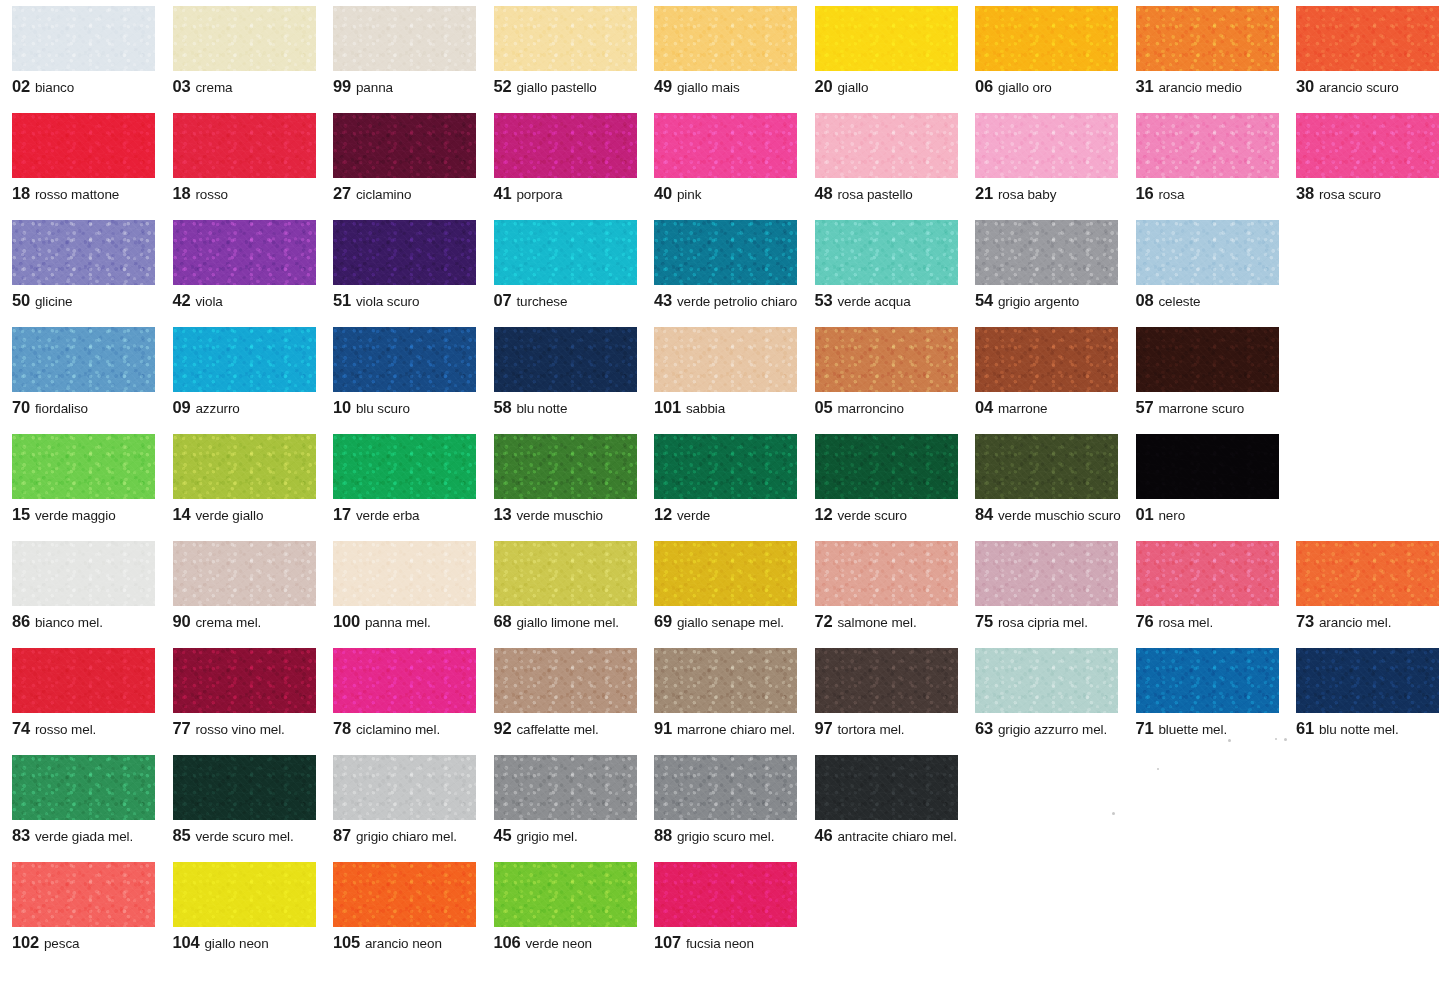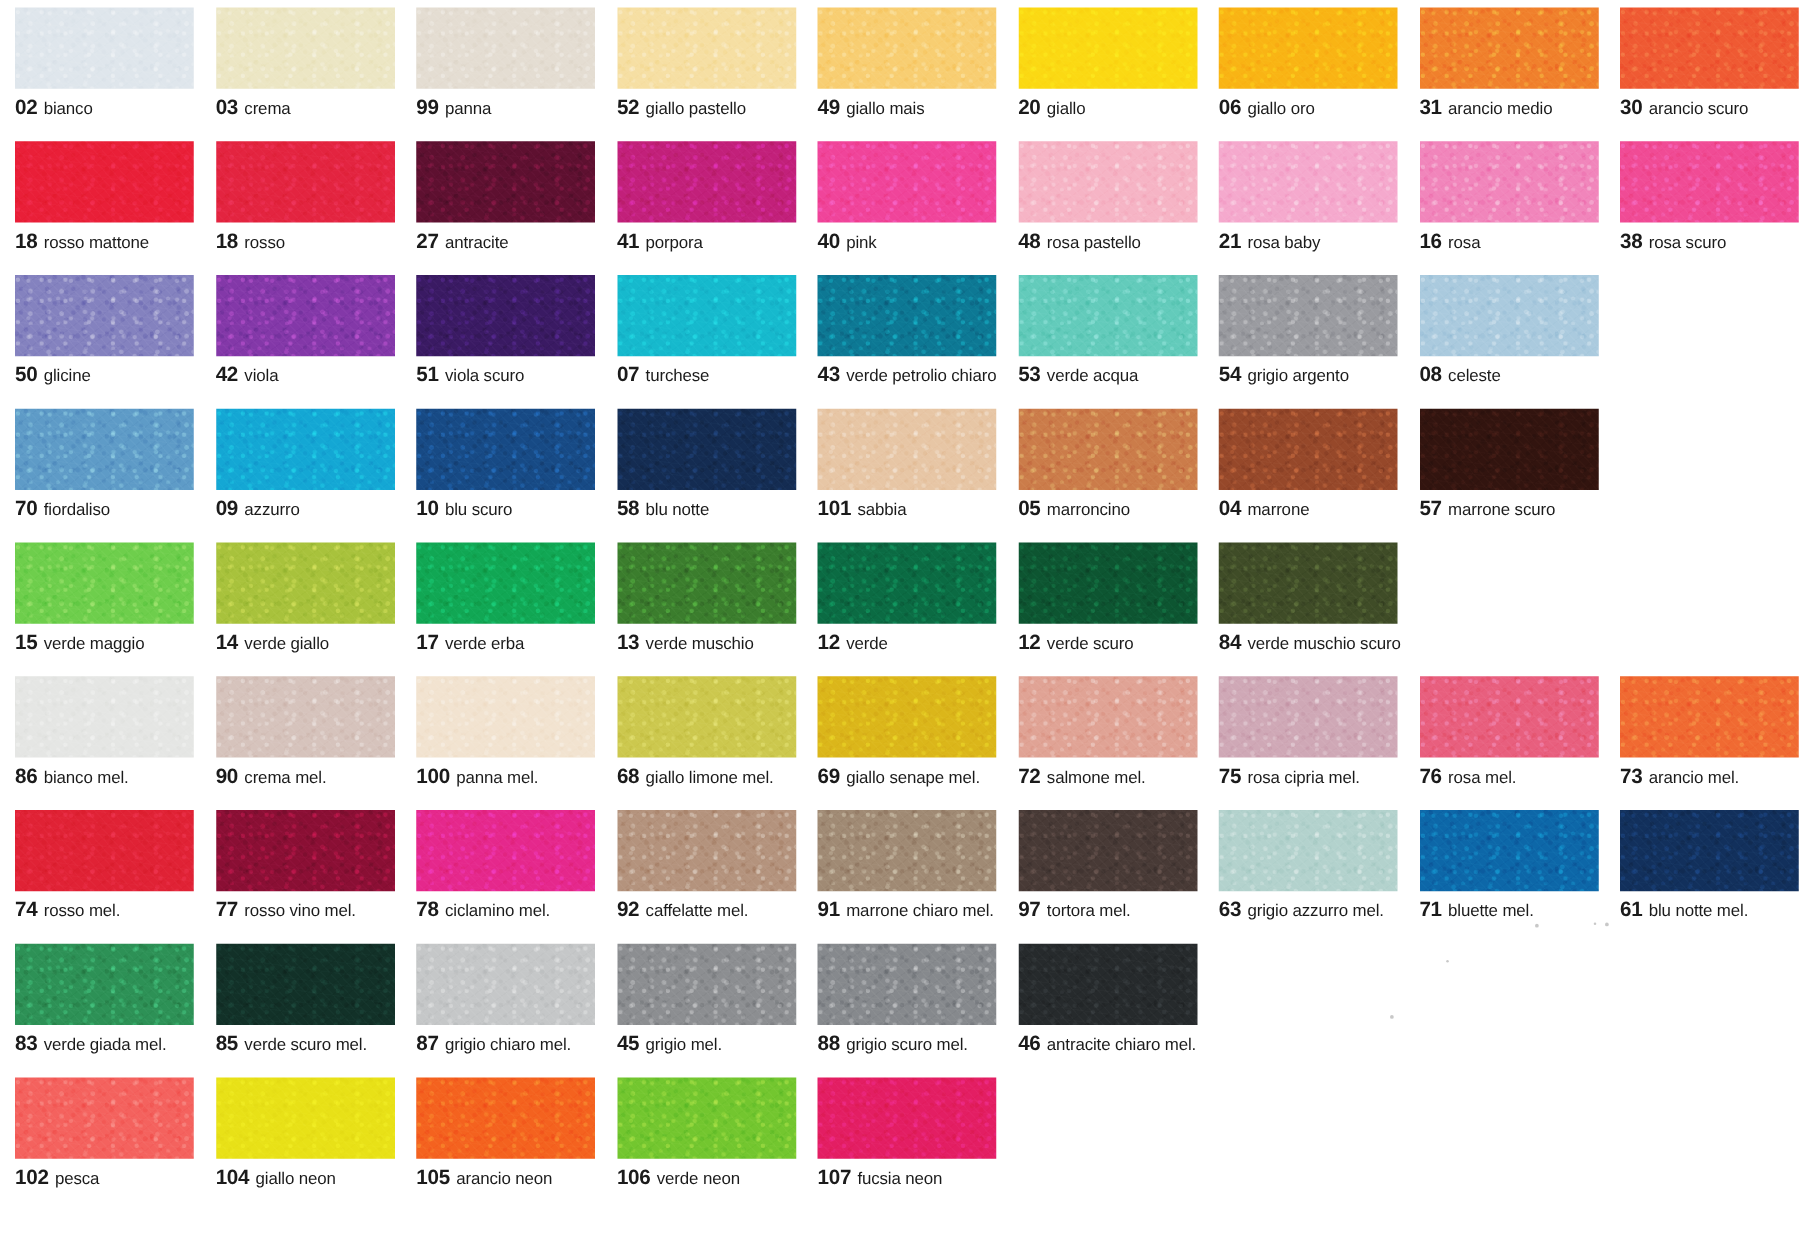--- a/index.html
+++ b/index.html
@@ -137,21 +137,21 @@
       <div class="cell">
         <div class="swatch" style="background-color: rgb(233, 31, 56);"></div>
         <div class="label"><span class="code">18</span><span class="nm">rosso mattone</span></div>
       </div>
       <div class="cell">
         <div class="swatch" style="background-color: rgb(227, 36, 64);"></div>
         <div class="label"><span class="code">18</span><span class="nm">rosso</span></div>
       </div>
       <div class="cell">
         <div class="swatch" style="background-color: rgb(94, 16, 48);"></div>
-        <div class="label"><span class="code">27</span><span class="nm">antracite</span></div>
+        <div class="label"><span class="code">27</span><span class="nm">ciclamino</span></div>
       </div>
       <div class="cell">
         <div class="swatch" style="background-color: rgb(194, 32, 122);"></div>
         <div class="label"><span class="code">41</span><span class="nm">porpora</span></div>
       </div>
       <div class="cell">
         <div class="swatch" style="background-color: rgb(240, 68, 154);"></div>
         <div class="label"><span class="code">40</span><span class="nm">pink</span></div>
       </div>
       <div class="cell">
@@ -260,20 +260,24 @@
         <div class="swatch" style="background-color: rgb(11, 107, 67);"></div>
         <div class="label"><span class="code">12</span><span class="nm">verde</span></div>
       </div>
       <div class="cell">
         <div class="swatch" style="background-color: rgb(13, 85, 49);"></div>
         <div class="label"><span class="code">12</span><span class="nm">verde scuro</span></div>
       </div>
       <div class="cell">
         <div class="swatch" style="background-color: rgb(63, 76, 39);"></div>
         <div class="label"><span class="code">84</span><span class="nm">verde muschio scuro</span></div>
+      </div>
+      <div class="cell">
+        <div class="swatch" style="background-color: rgb(7, 5, 8);"></div>
+        <div class="label"><span class="code">01</span><span class="nm">nero</span></div>
       </div>
       <div class="cell empty"></div>
     </div>
     <div class="row">
       <div class="cell">
         <div class="swatch" style="background-color: rgb(229, 230, 228);"></div>
         <div class="label"><span class="code">86</span><span class="nm">bianco mel.</span></div>
       </div>
       <div class="cell">
         <div class="swatch" style="background-color: rgb(214, 195, 188);"></div>

